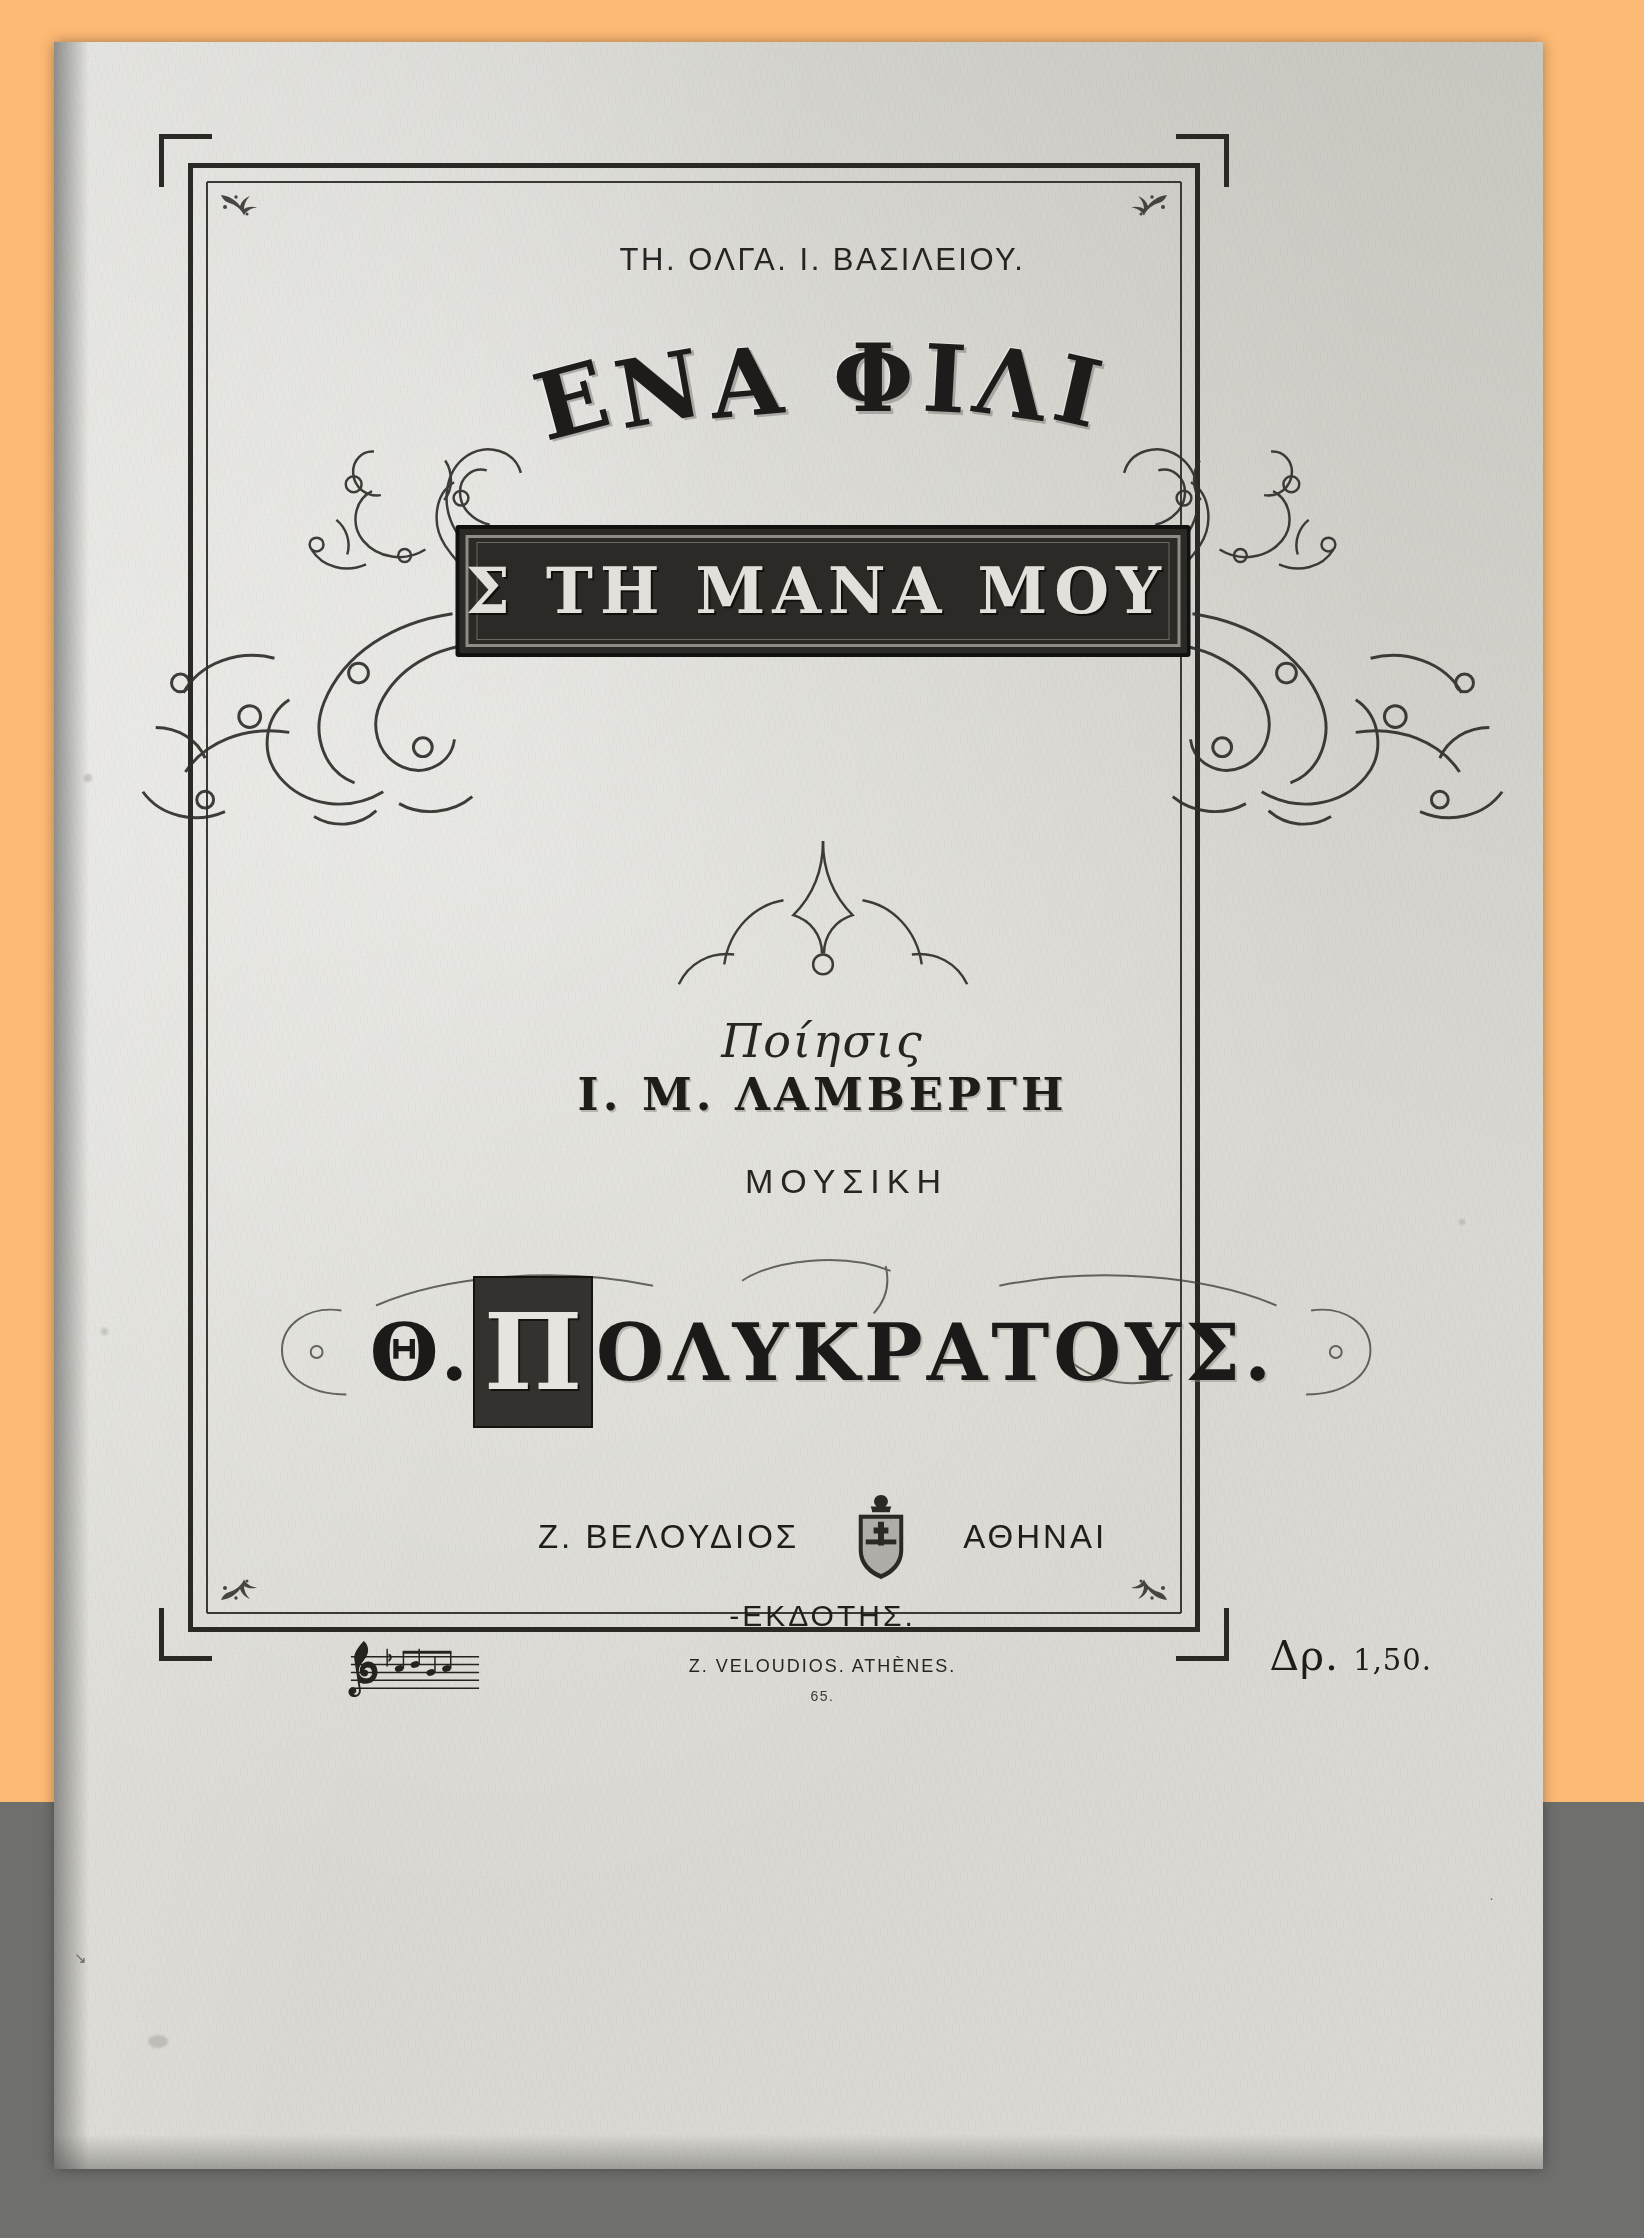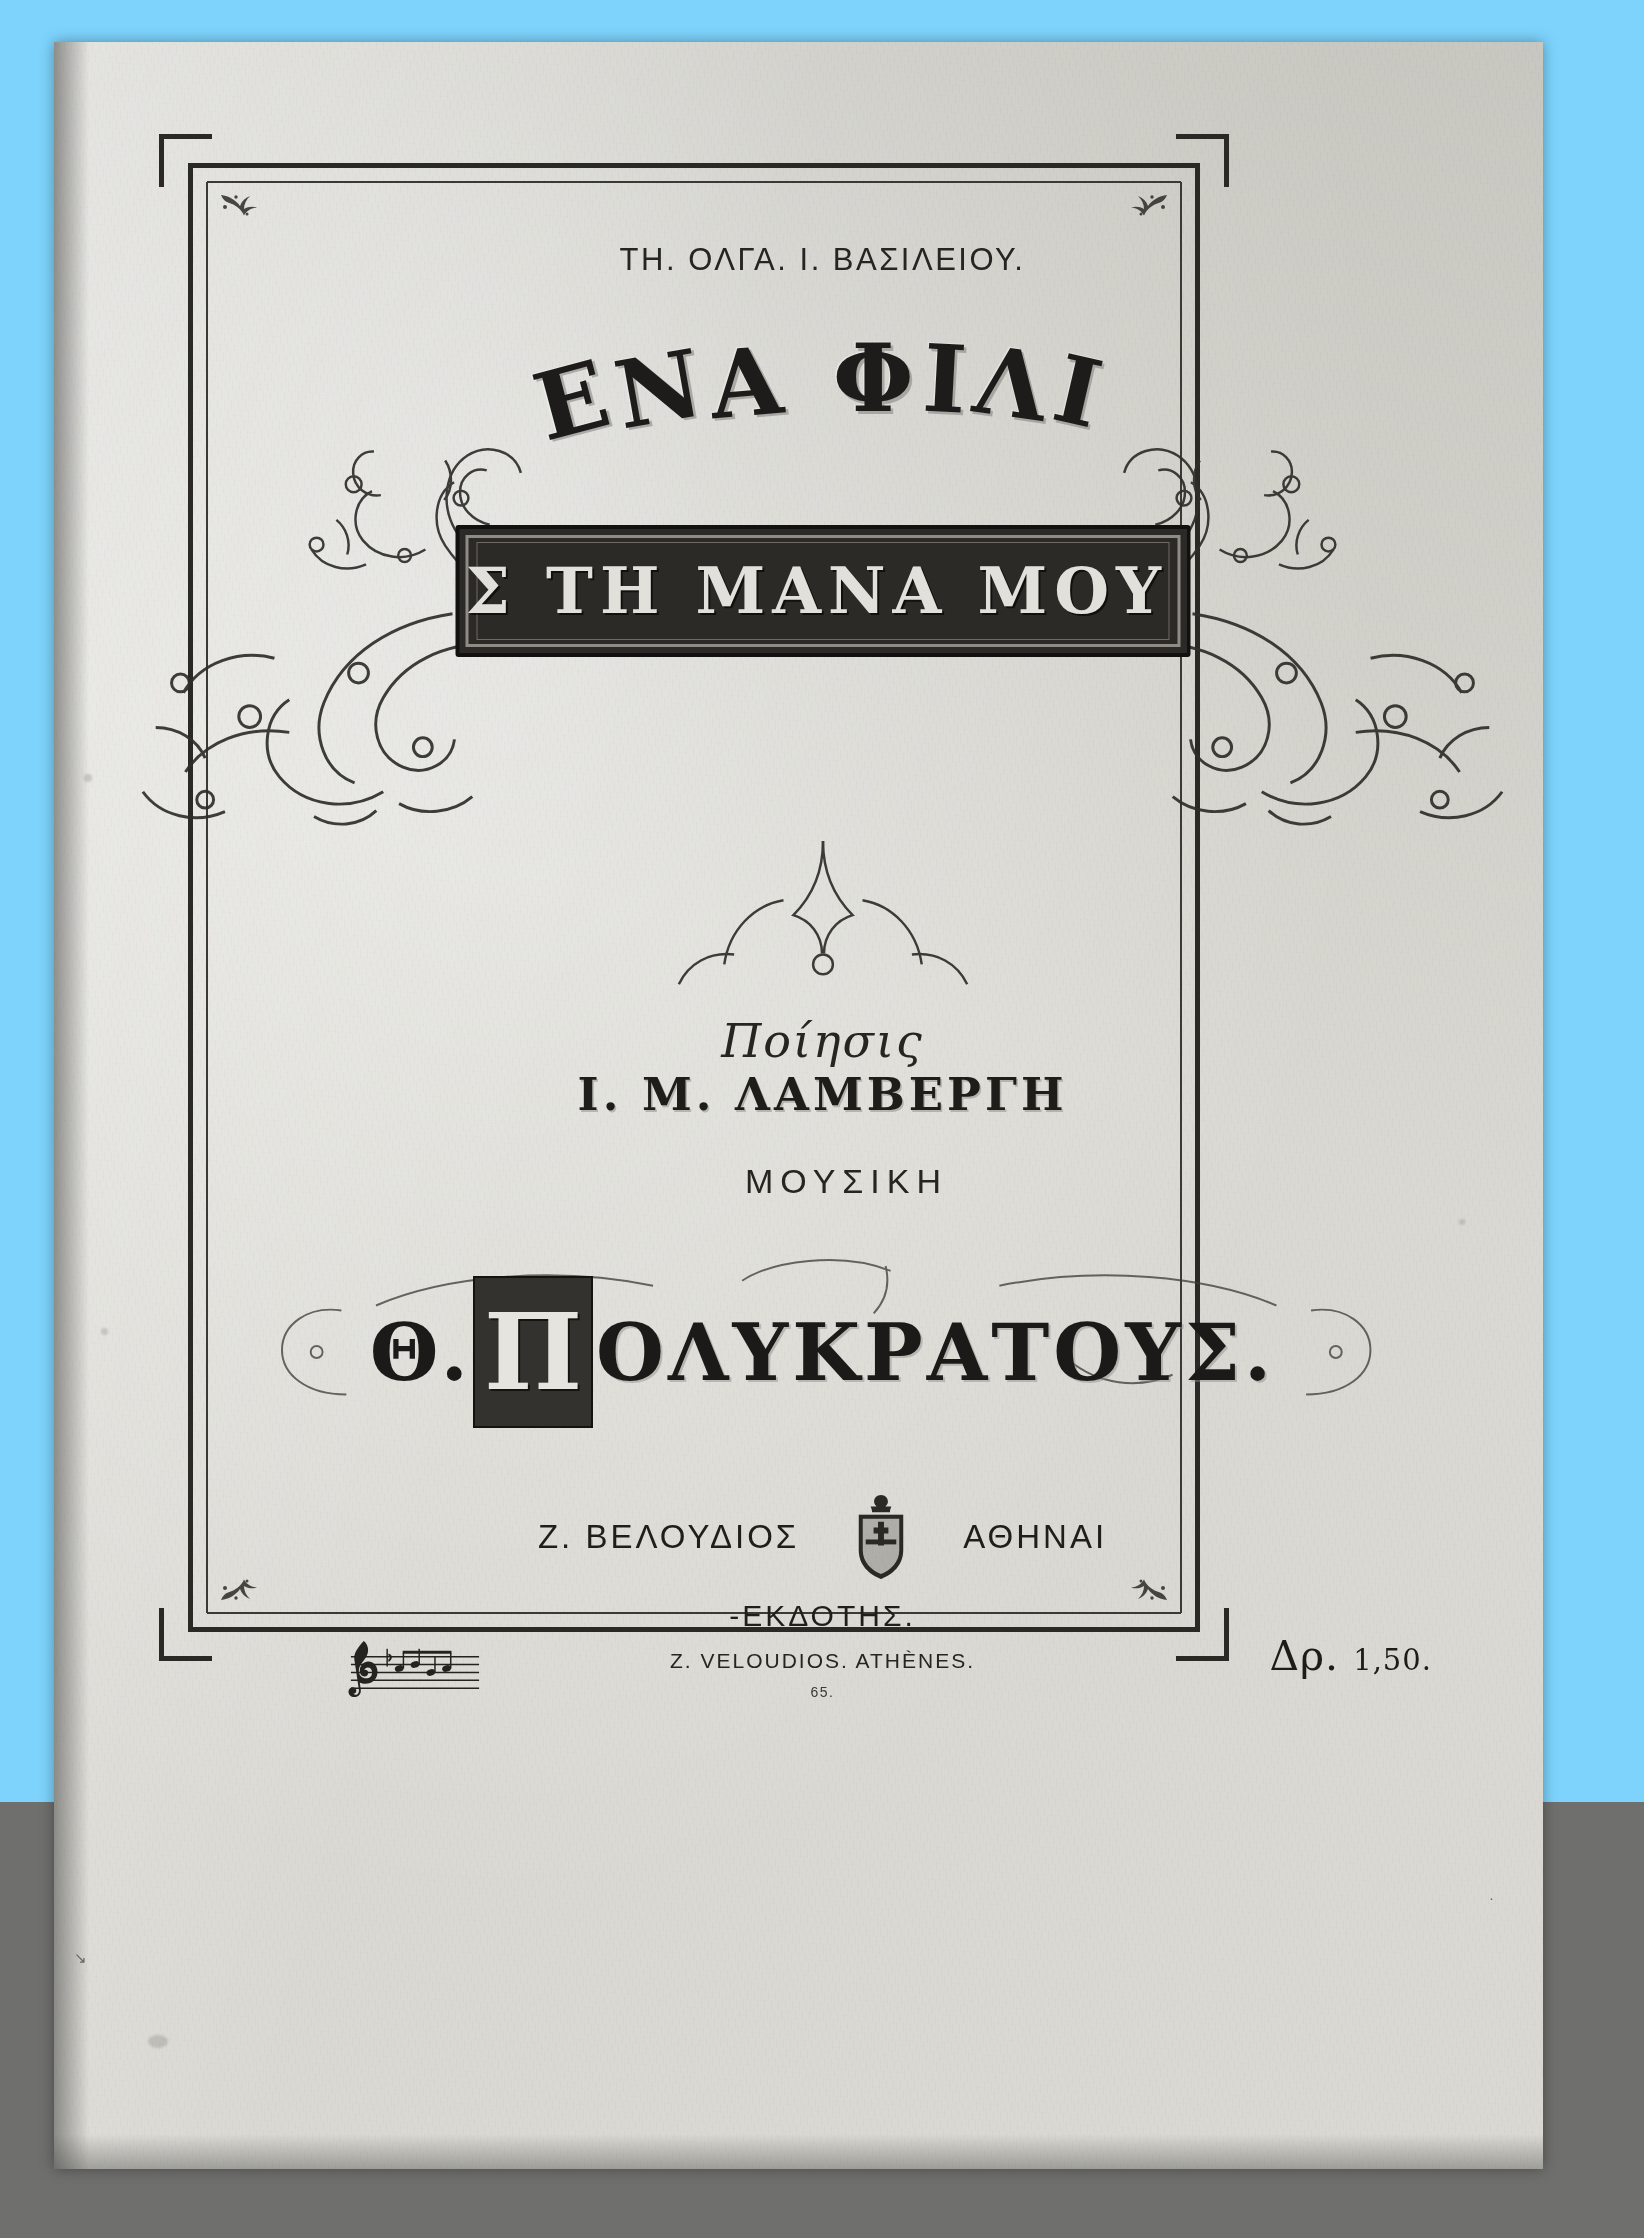--- a/index.html
+++ b/index.html
@@ -12,21 +12,21 @@
     height: 2239px;
     font-family: "Liberation Sans", sans-serif;
     overflow: hidden;
   }
 
   
   .scan {
     position: absolute;
     left: 0; top: 0;
     width: 1645px; height: 1802px;
-    background: #7dd3fc;
+    background: #fdba74;
   }
   .paper {
     position: absolute;
     left: 54px; top: 42px;
     width: 1489px; height: 2127px;
     background: #d9d8d2;
     background-image:
       linear-gradient(105deg, rgba(255,255,255,0.35) 0%, rgba(255,255,255,0.0) 38%),
       linear-gradient(200deg, rgba(160,158,150,0.30) 0%, rgba(255,255,255,0) 45%),
       radial-gradient(ellipse at 30% 22%, rgba(255,255,255,0.45), rgba(255,255,255,0) 60%);
@@ -299,23 +299,23 @@
     gap: 45px;
   }
   .pub-line2 {
     margin-top: 18px;
     font-family: "Liberation Sans", sans-serif;
     font-size: 30px;
     letter-spacing: 3px;
     color: #1f1e1b;
   }
   .pub-latin {
-    margin-top: 16px;
-    font-family: "Liberation Sans", sans-serif;
-    font-size: 21px;
+    margin-top: 23px;
+    font-family: "Liberation Sans", sans-serif;
+    font-size: 18px;
     letter-spacing: 2px;
     color: #26251f;
   }
   .plate-number {
     margin-top: 11px;
     font-family: "Liberation Sans", sans-serif;
     font-size: 14px;
     letter-spacing: 1.5px;
     color: #3a3932;
   }

